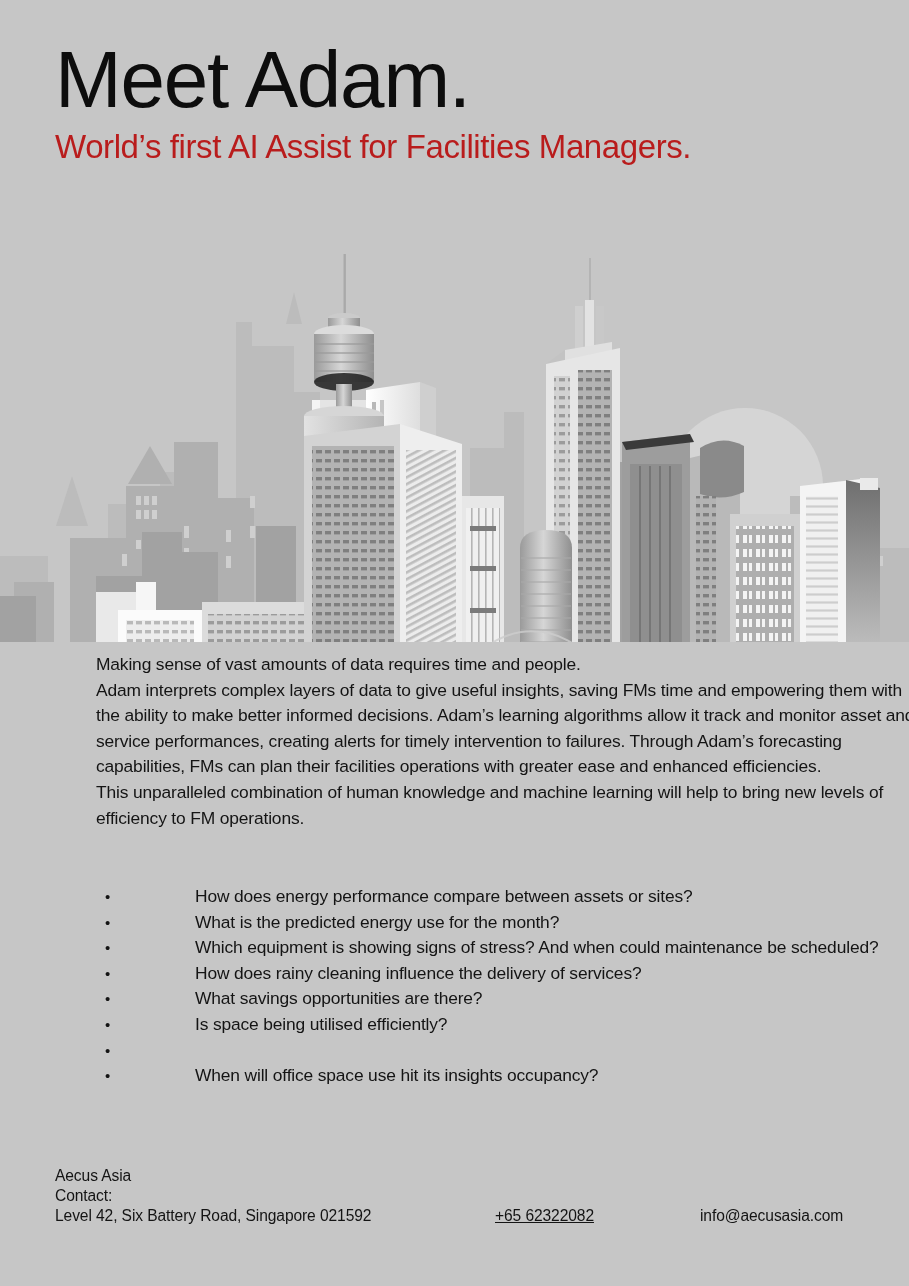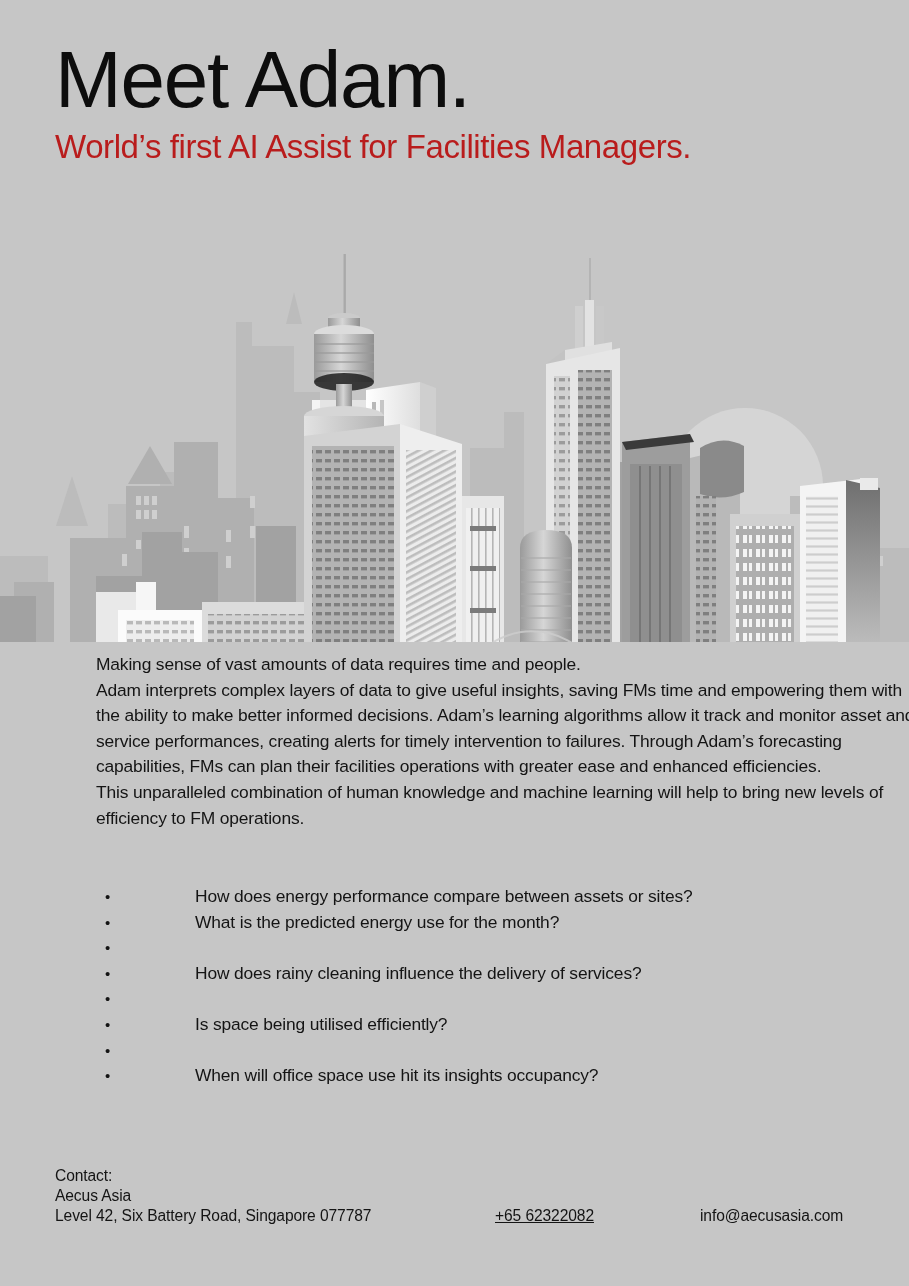--- a/index.html
+++ b/index.html
@@ -545,44 +545,46 @@
     <div class="bullet-row">
       <span class="bullet-dot">•</span>
       <span class="bullet-text">How does energy performance compare between assets or sites?</span>
     </div>
     <div class="bullet-row">
       <span class="bullet-dot">•</span>
       <span class="bullet-text">What is the predicted energy use for the month?</span>
     </div>
     <div class="bullet-row">
       <span class="bullet-dot">•</span>
+      <span class="bullet-text">Which equipment is showing signs of stress? And when could maintenance be scheduled?</span>
     </div>
     <div class="bullet-row">
       <span class="bullet-dot">•</span>
       <span class="bullet-text">How does rainy cleaning influence the delivery of services?</span>
     </div>
     <div class="bullet-row">
       <span class="bullet-dot">•</span>
+      <span class="bullet-text">What savings opportunities are there?</span>
     </div>
     <div class="bullet-row">
       <span class="bullet-dot">•</span>
       <span class="bullet-text">Is space being utilised efficiently?</span>
     </div>
     <div class="bullet-row">
       <span class="bullet-dot">•</span>
     </div>
     <div class="bullet-row">
       <span class="bullet-dot">•</span>
       <span class="bullet-text">When will office space use hit its insights occupancy?</span>
     </div>
   </div>
 
   <div class="contact">
+    <p class="contact-line">Aecus Asia</p>
     <p class="contact-line">Contact:</p>
-    <p class="contact-line">Aecus Asia</p>
     <div class="contact-row">
-      <span class="contact-addr">Level 42, Six Battery Road, Singapore 077787</span>
+      <span class="contact-addr">Level 42, Six Battery Road, Singapore 021592</span>
       <span class="contact-phone">+65 62322082</span>
       <span class="contact-email">info@aecusasia.com</span>
     </div>
   </div>
 
 </div>
 
 </body></html>

